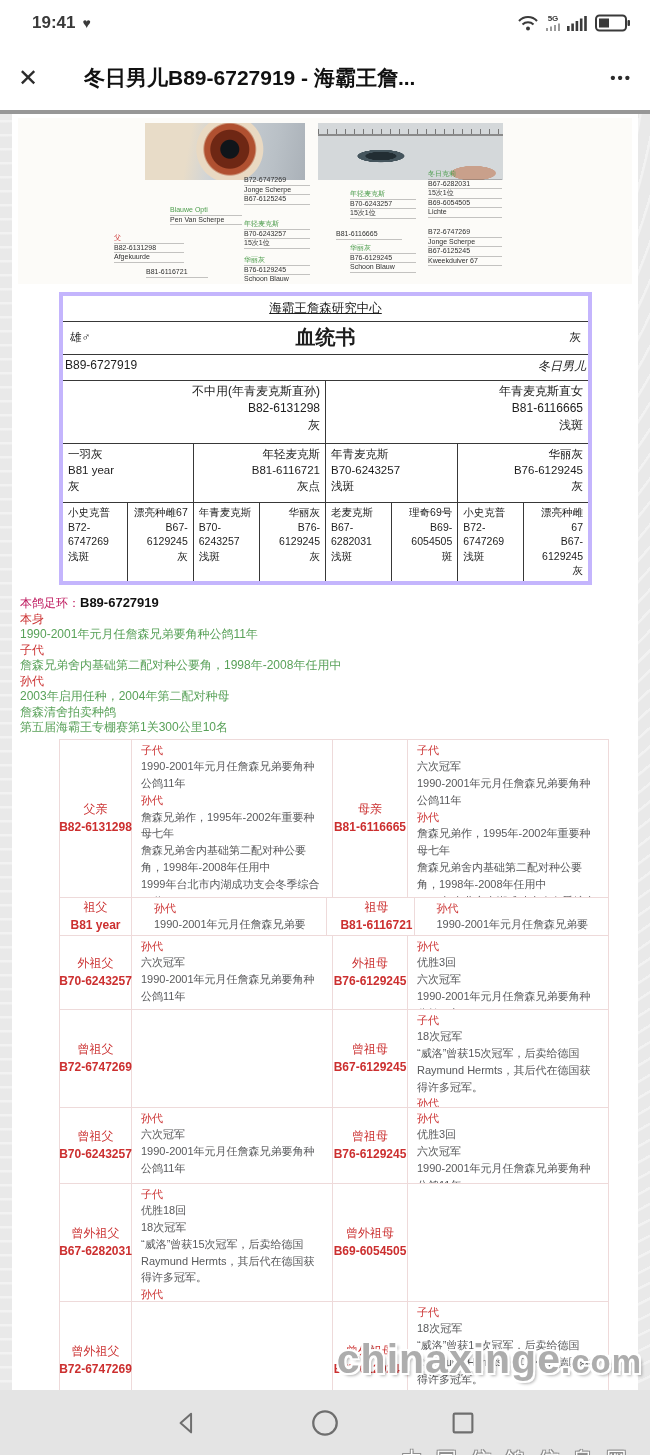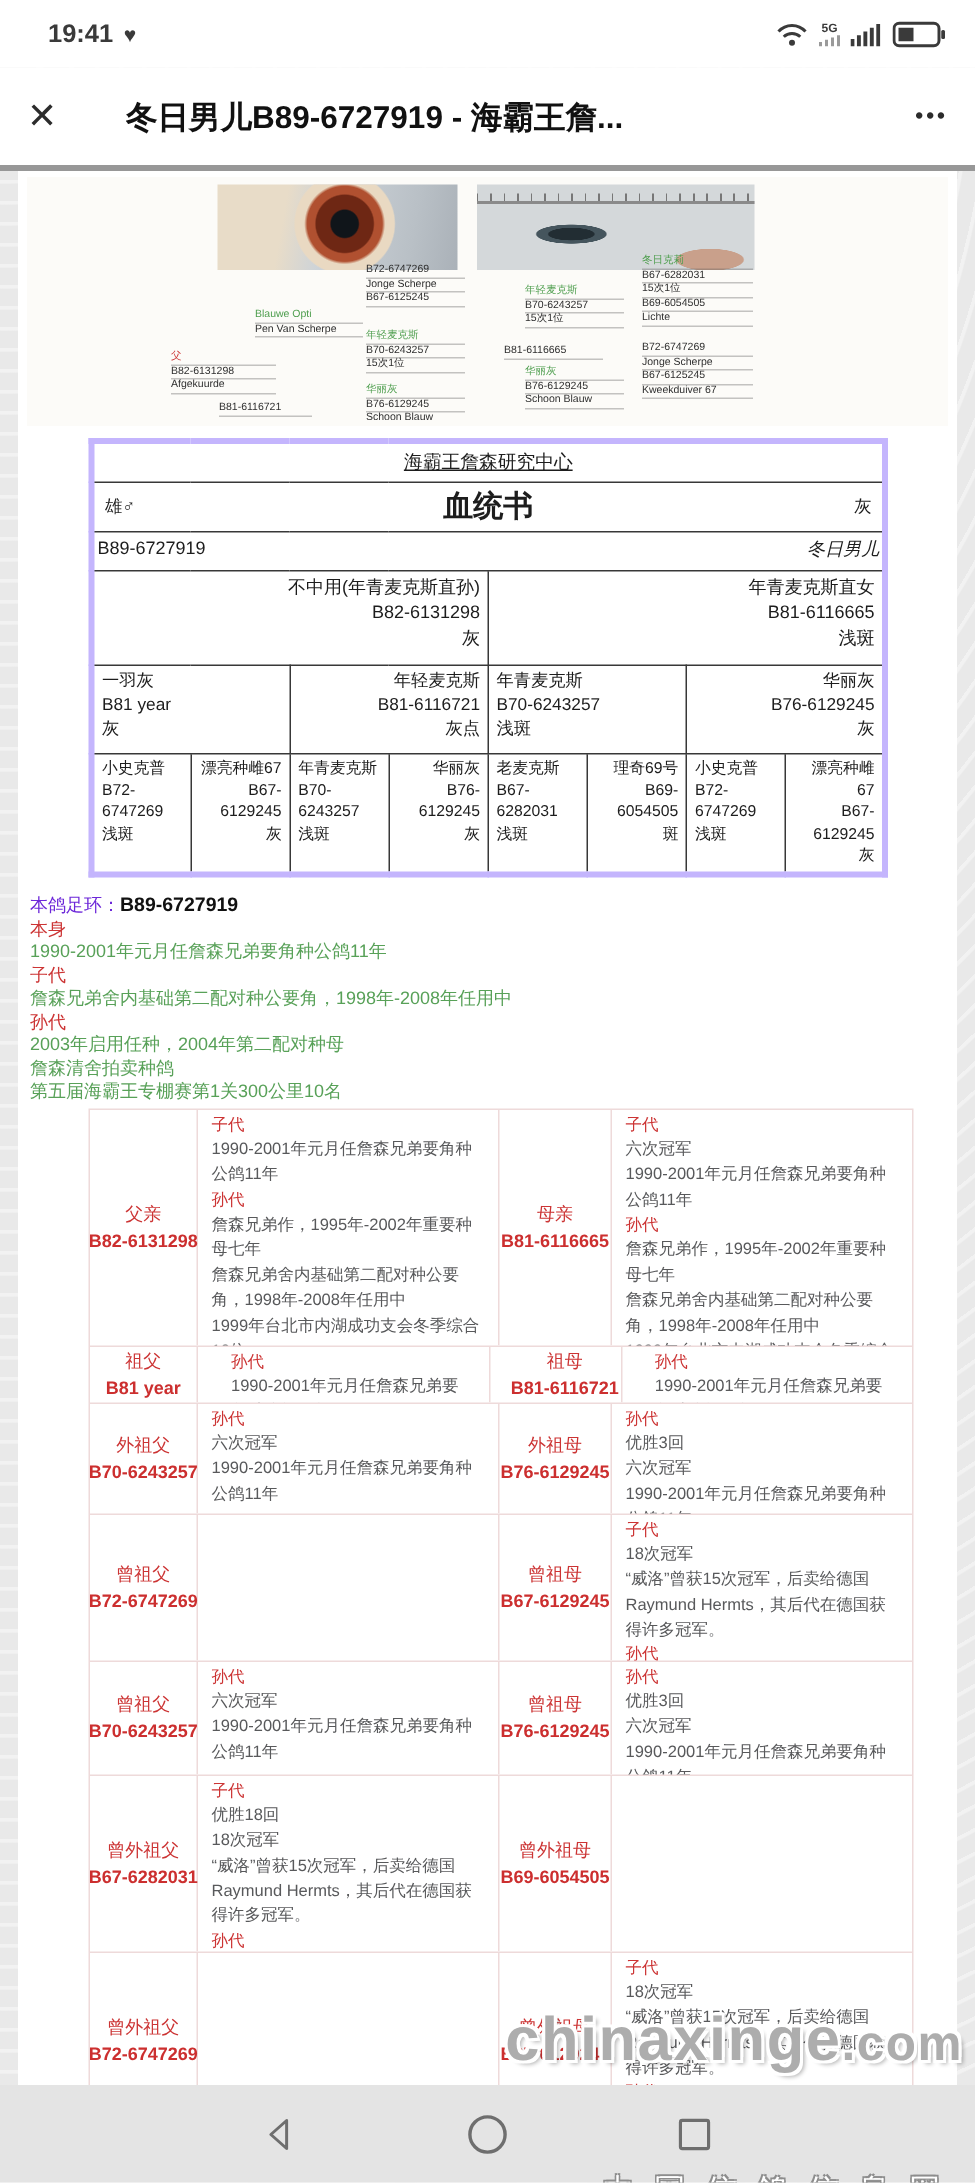--- a/index.html
+++ b/index.html
@@ -57,21 +57,21 @@
   .ped-name{position:absolute;right:2px;top:3px;font-style:italic;}
   .ped-parent{height:58px;font-size:12px;line-height:17px;vertical-align:top;text-align:right;}
   .ped-parent.ra{text-align:right;}
   .ped-gp{height:54px;font-size:11.5px;line-height:16px;vertical-align:top;padding:3px 5px;}
   .ped-gg{height:74px;font-size:10.5px;line-height:14.5px;vertical-align:top;padding:3px 4px;}
   .ta-l{text-align:left;} .ta-r{text-align:right;}
   
   .info{margin:10px 0 0 8px;font-size:12px;line-height:15.5px;}
   .info .red{color:#cc3434;}
   .info .green{color:#58a158;}
-  .info .ringline .red{color:#6d28d9;}
+  .info .ringline .red{color:#be185d;}
   .info .ringline b{color:#111;font-size:13px;}
   
   .atable{margin:3px 0 0 47px;width:548px;border:1px solid #eedada;border-right:1px solid #eedada;}
   .arow{display:flex;border-bottom:1px solid #eedada;box-sizing:border-box;overflow:hidden;}
   .arow:nth-of-type(1){height:158px;}
   .arow:nth-of-type(2){height:38px;gap:13px;}
   .arow:nth-of-type(3){height:74px;}
   .arow:nth-of-type(4){height:98px;}
   .arow:nth-of-type(5){height:76px;}
   .arow:nth-of-type(6){height:118px;}

